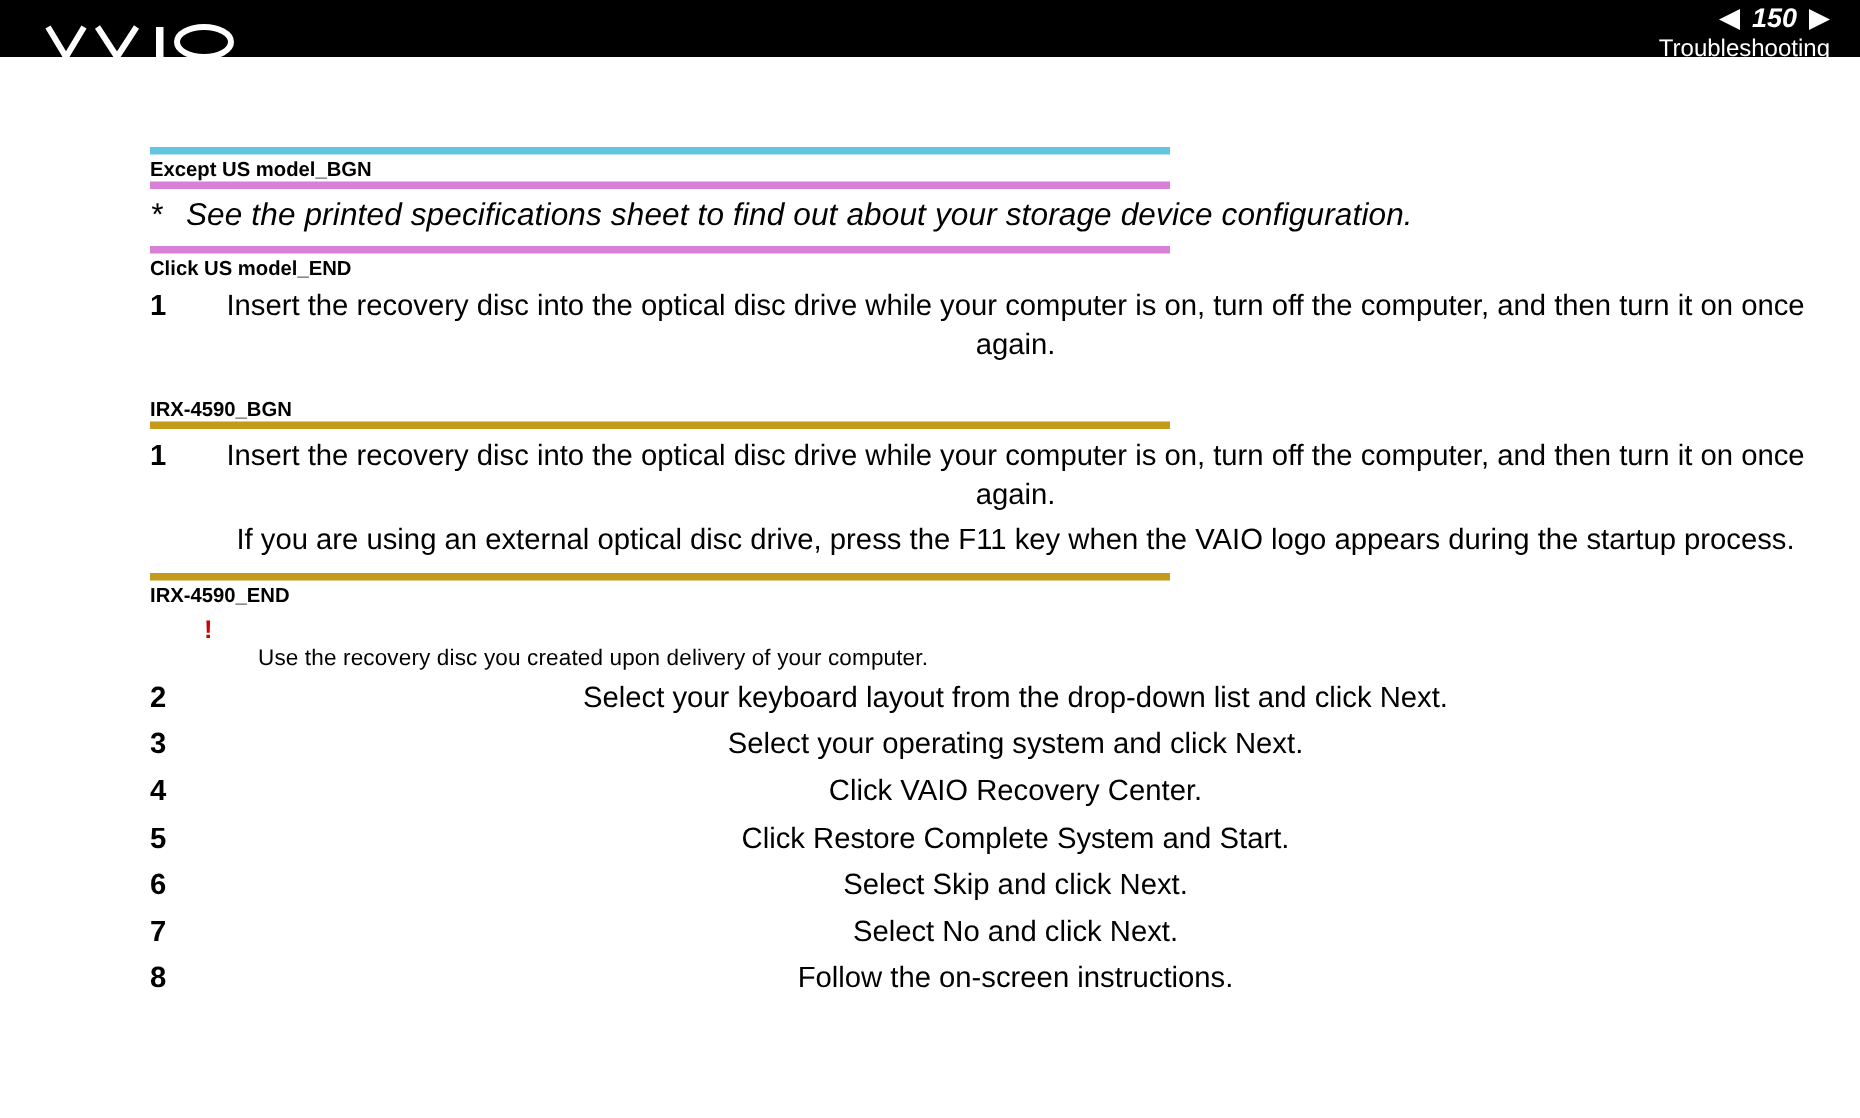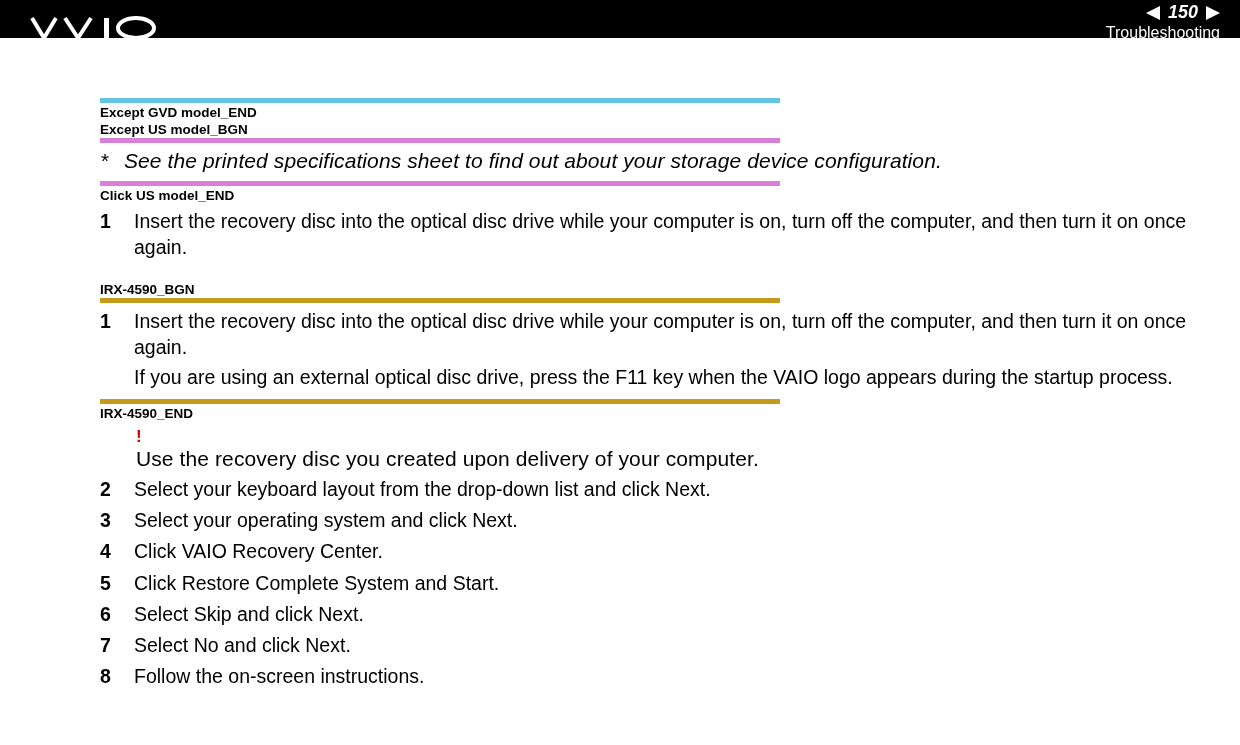--- a/index.html
+++ b/index.html
@@ -83,36 +83,37 @@
     display: flex;
     font-size: 19.5px;
     line-height: 1.35;
     margin: 5px 0;
   }
   .step-num {
     font-weight: bold;
     width: 34px;
     flex-shrink: 0;
   }
-  .step-body { flex: 1; }
+  .step-body { flex: 1; text-align: center; }
   .step-body .sub {
     margin-top: 4px;
   }
   .alert {
     margin: 6px 0 2px 36px;
   }
   .alert-mark {
     color: #d00000;
     font-weight: bold;
     font-size: 17px;
   }
   .alert-text {
-    font-size: 21px;
+    font-size: 15px;
     margin-top: 0;
     letter-spacing: 0.1px;
+    margin-left: 36px;
   }
   b { font-weight: normal; }
 </style>
 </head>
 <body>
 
 <div class="header">
   <svg class="vaio-logo" width="130" height="28" viewBox="0 0 130 28">
     <g fill="none" stroke="#fff" stroke-width="4">
       <path d="M2 4 L14 24 L26 4" stroke-linejoin="round"></path>
@@ -125,21 +126,20 @@
     <div class="arrow-left"></div>
     <span class="page-num">150</span>
     <div class="arrow-right"></div>
   </div>
   <div class="section-title">Troubleshooting</div>
 </div>
 
 <div class="content">
 
   <div class="bar bar-blue"></div>
-  <div class="marker-label">Except GVD model_END</div>
   <div class="marker-label">Except US model_BGN</div>
   <div class="bar bar-pink"></div>
 
   <div class="footnote">
     <span class="ast">*</span>
     <span>See the printed specifications sheet to find out about your storage device configuration.</span>
   </div>
 
   <div class="bar bar-pink"></div>
   <div class="marker-label">Click US model_END</div>

